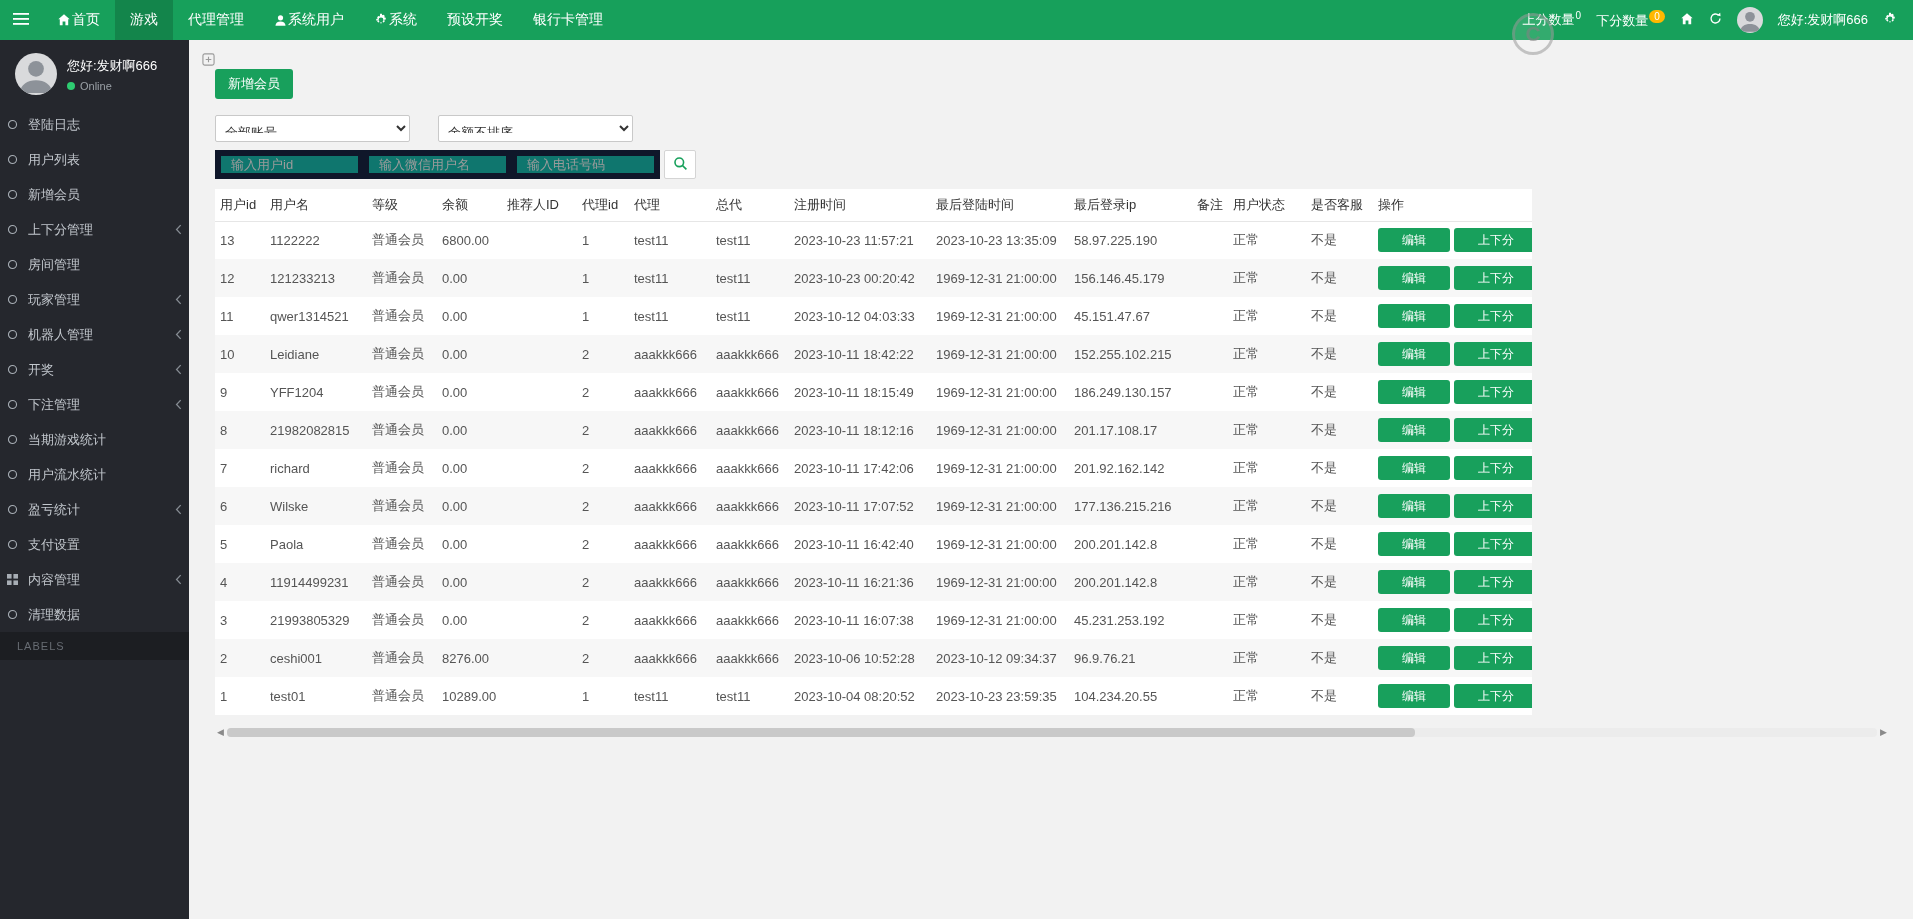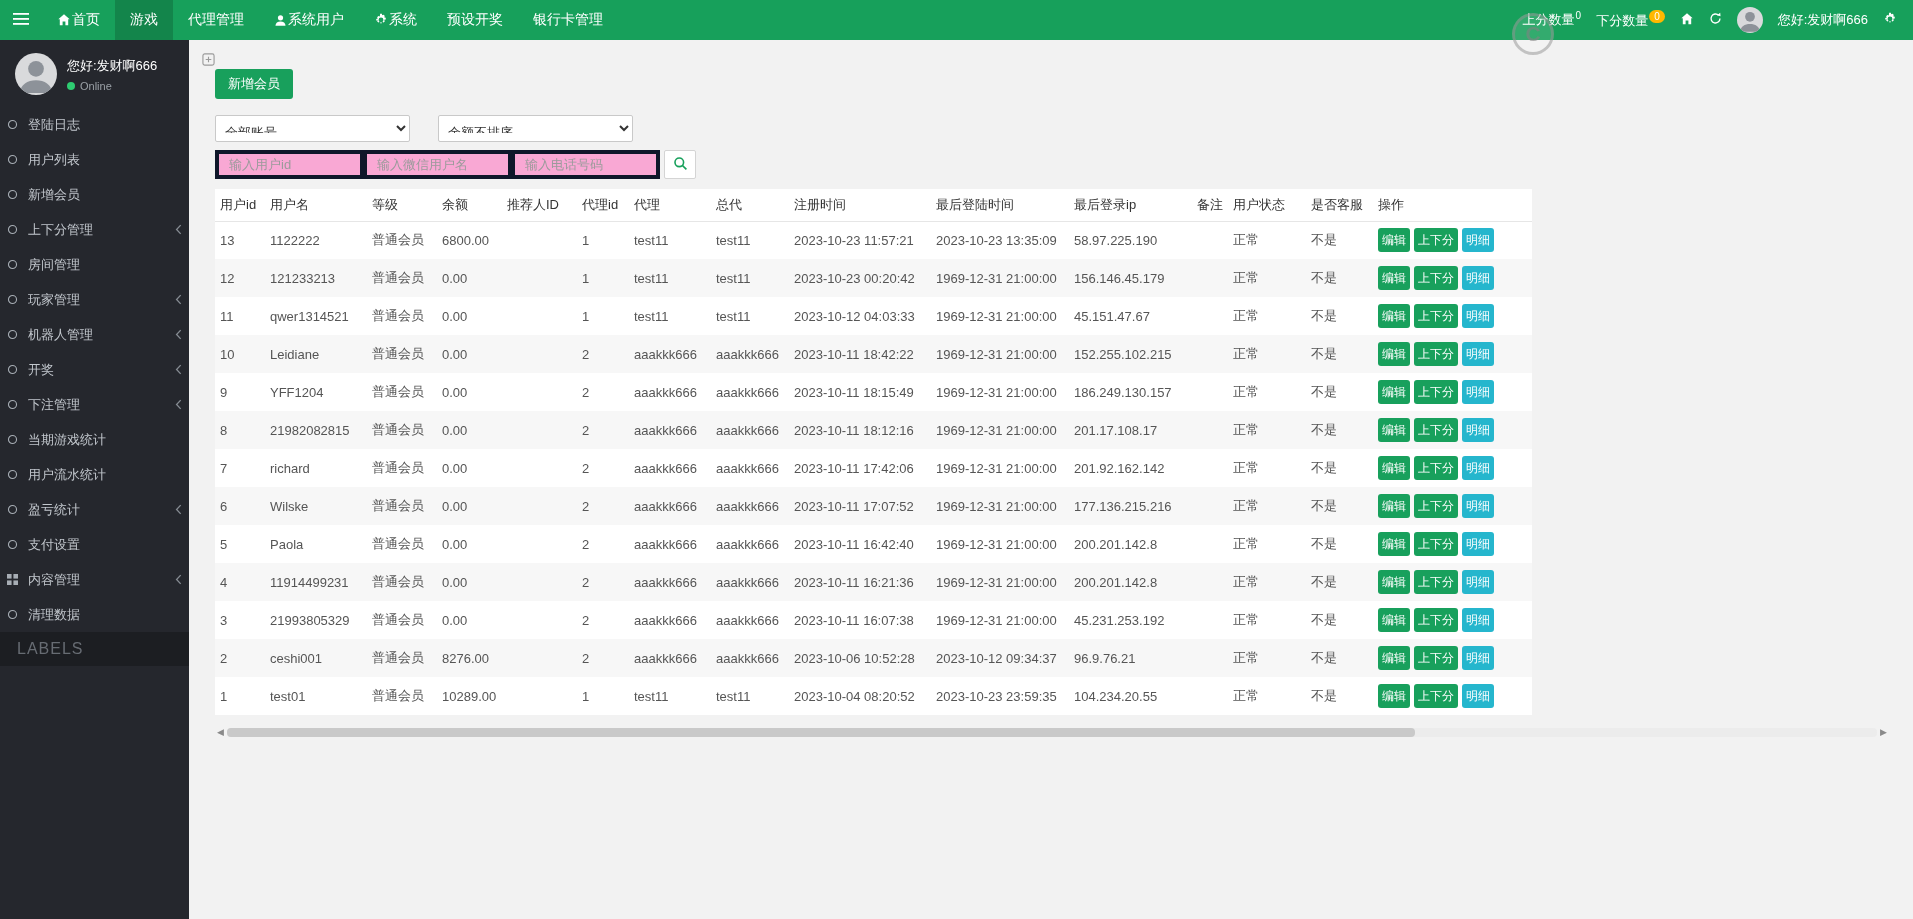--- a/index.html
+++ b/index.html
@@ -24,39 +24,39 @@
   
   .sidebar{position:fixed;top:40px;left:0;bottom:0;width:189px;background:#25272d;color:#c6cbd1;z-index:5}
   .user-panel{display:flex;align-items:center;gap:10px;padding:13px 15px 12px}
   .avatar{width:42px;height:42px;border-radius:50%;overflow:hidden;flex-shrink:0;cursor:pointer}
   .user-name{font-size:13px;color:#fff;white-space:nowrap}
   .online{font-size:11px;color:#9aa0a6;display:flex;align-items:center;gap:5px;margin-top:5px}
   .online-dot{width:8px;height:8px;border-radius:50%;background:#2ecc71}
   .menu-item{height:35px;display:flex;align-items:center;gap:10px;padding:0 7px;font-size:13px;color:#c2c7cd;cursor:pointer}
   .micon{display:flex;align-items:center;color:#a7adb4}
   .chev{margin-left:auto;display:flex;align-items:center;color:#868c93}
-  .labels{background:#1c1e22;color:#676c73;font-size:16px;padding:8px 17px;letter-spacing:1px}
+  .labels{background:#1c1e22;color:#676c73;font-size:11px;padding:8px 17px;letter-spacing:1px}
 
   
   .main{position:absolute;top:40px;left:189px;right:0;bottom:0;background:#f2f2f2;overflow:hidden}
   .page-ic{margin:13px 0 0 13px;display:inline-flex;cursor:pointer}
   .content{padding:0 26px}
   .add-btn{margin-top:0;background:#18a05c;color:#fff;border:none;border-radius:3px;padding:6px 13px;font-size:13px;cursor:pointer}
   .filters{margin-top:16px;display:flex;gap:28px}
   .filters select{width:195px;height:27px;border:1px solid #c9c9c9;background:#fff;font-size:13px;color:#333;padding:8px 5px;border-radius:2px}
   .search-row{margin-top:8px;display:flex;align-items:center}
-  .search-row input{width:149px;height:29px;border:4px solid #0f172a;padding:0 10px;font-size:13px;background:#f9a8d4;margin-right:-1px;outline:none}
+  .search-row input{width:149px;height:29px;border:6px solid #0f172a;padding:0 10px;font-size:13px;background:#0f766e;margin-right:-1px;outline:none}
   .search-row input::placeholder{color:#9b9b9b}
   .search-btn{width:32px;height:29px;border:1px solid #d4d4d4;background:#fff;margin-left:5px;display:flex;align-items:center;justify-content:center;cursor:pointer;border-radius:2px}
 
   table{border-collapse:collapse;table-layout:fixed;width:1317px;margin-top:10px;background:#fff}
   thead th{height:32px;text-align:left;font-weight:400;font-size:13px;color:#333;padding:0 5px;background:#fff;border-bottom:1px solid #e6e6e6;white-space:nowrap;overflow:hidden}
   tbody td{height:38px;padding:0 5px;font-size:13px;color:#555;white-space:nowrap;overflow:hidden}
   tbody tr:nth-child(even){background:#f7f7f7}
-  .act{border:none;border-radius:3px;color:#fff;font-size:12px;height:24px;padding:0 4px;margin-right:4px;cursor:pointer;white-space:nowrap}
+  .act{border:none;border-radius:3px;color:#fff;font-size:12px;height:24px;padding:0 24px;margin-right:4px;cursor:pointer;white-space:nowrap}
   .act.green{background:#18a05c}
   .act.cyan{background:#25b6cd}
 
   .hscroll{margin-top:13px;display:flex;align-items:center;gap:3px;width:100%;padding-left:2px}
   .harrow{font-size:9px;color:#8a8a8a;cursor:pointer;line-height:1}
   .htrack{flex:1;height:9px;background:#ececec;border-radius:4px;position:relative}
   .hthumb{position:absolute;left:0;top:0;height:9px;width:72%;background:#c9c9c9;border-radius:4px;cursor:grab}
 
   .watermark{position:fixed;left:1512px;top:13px;width:42px;height:42px;border-radius:50%;border:3px solid rgba(145,145,145,.5);color:rgba(130,130,130,.6);display:flex;align-items:center;justify-content:center;font-size:21px;font-weight:bold;z-index:40;background:rgba(255,255,255,.12)}
 </style>

